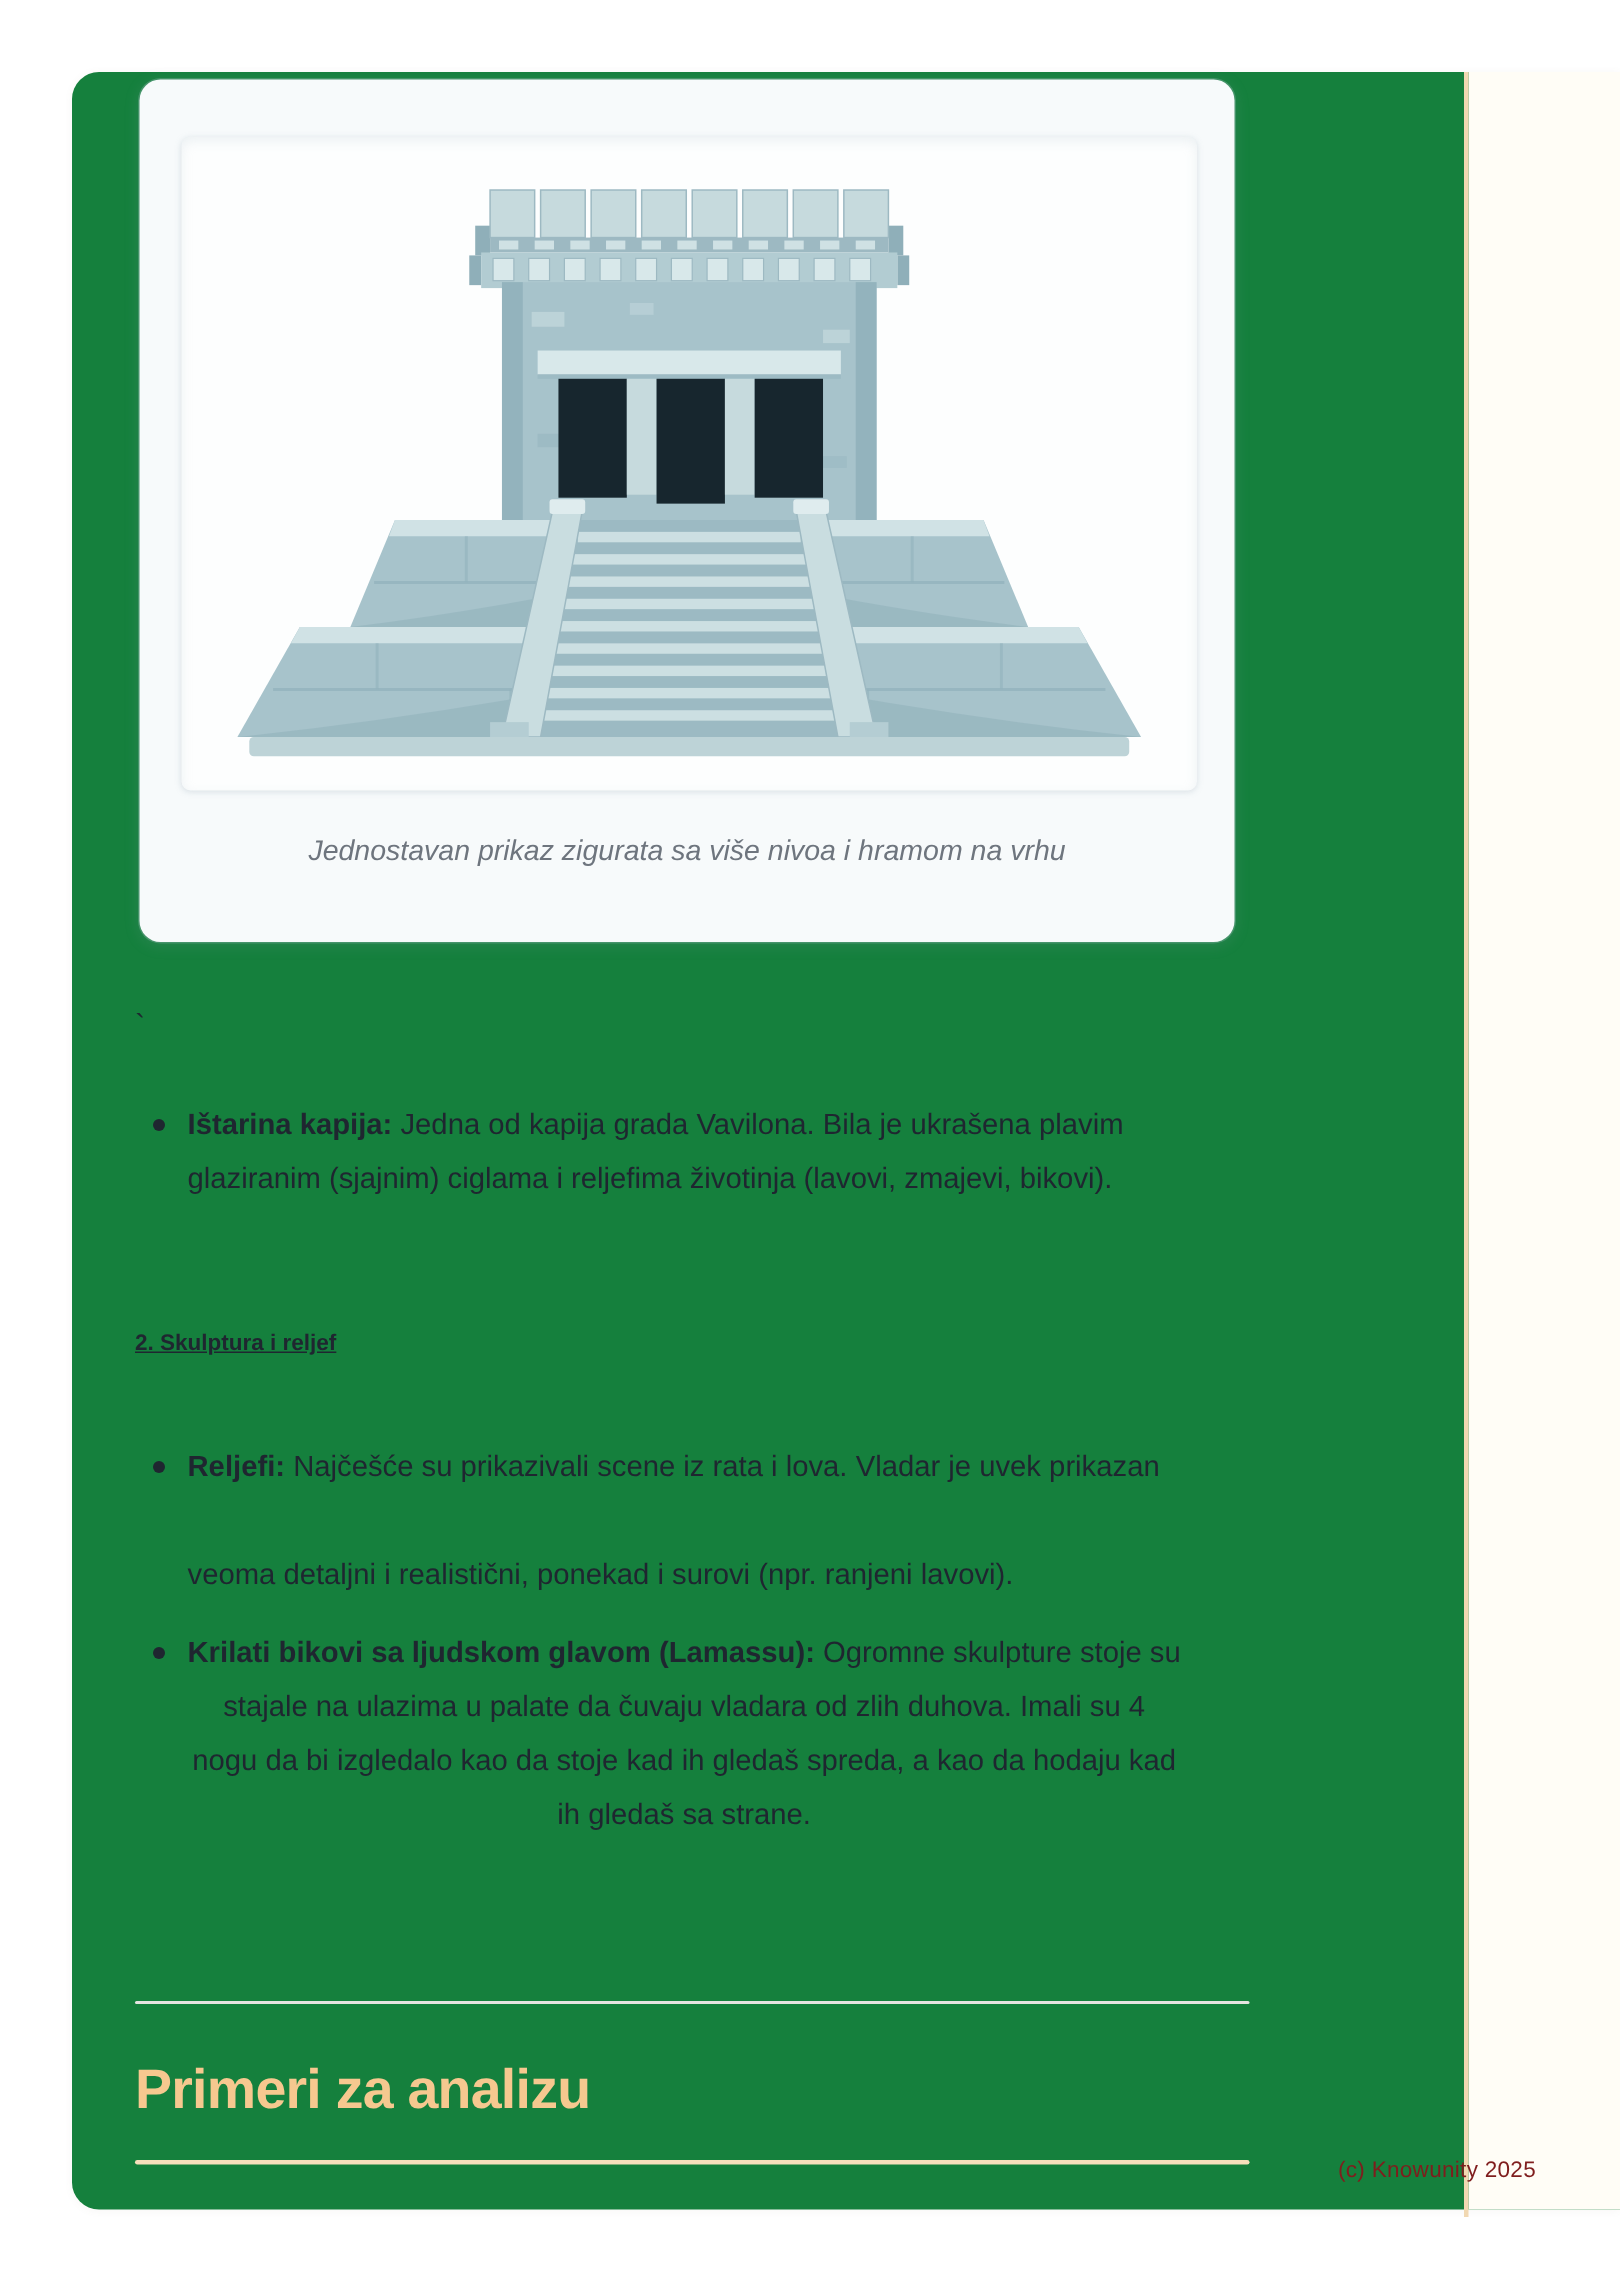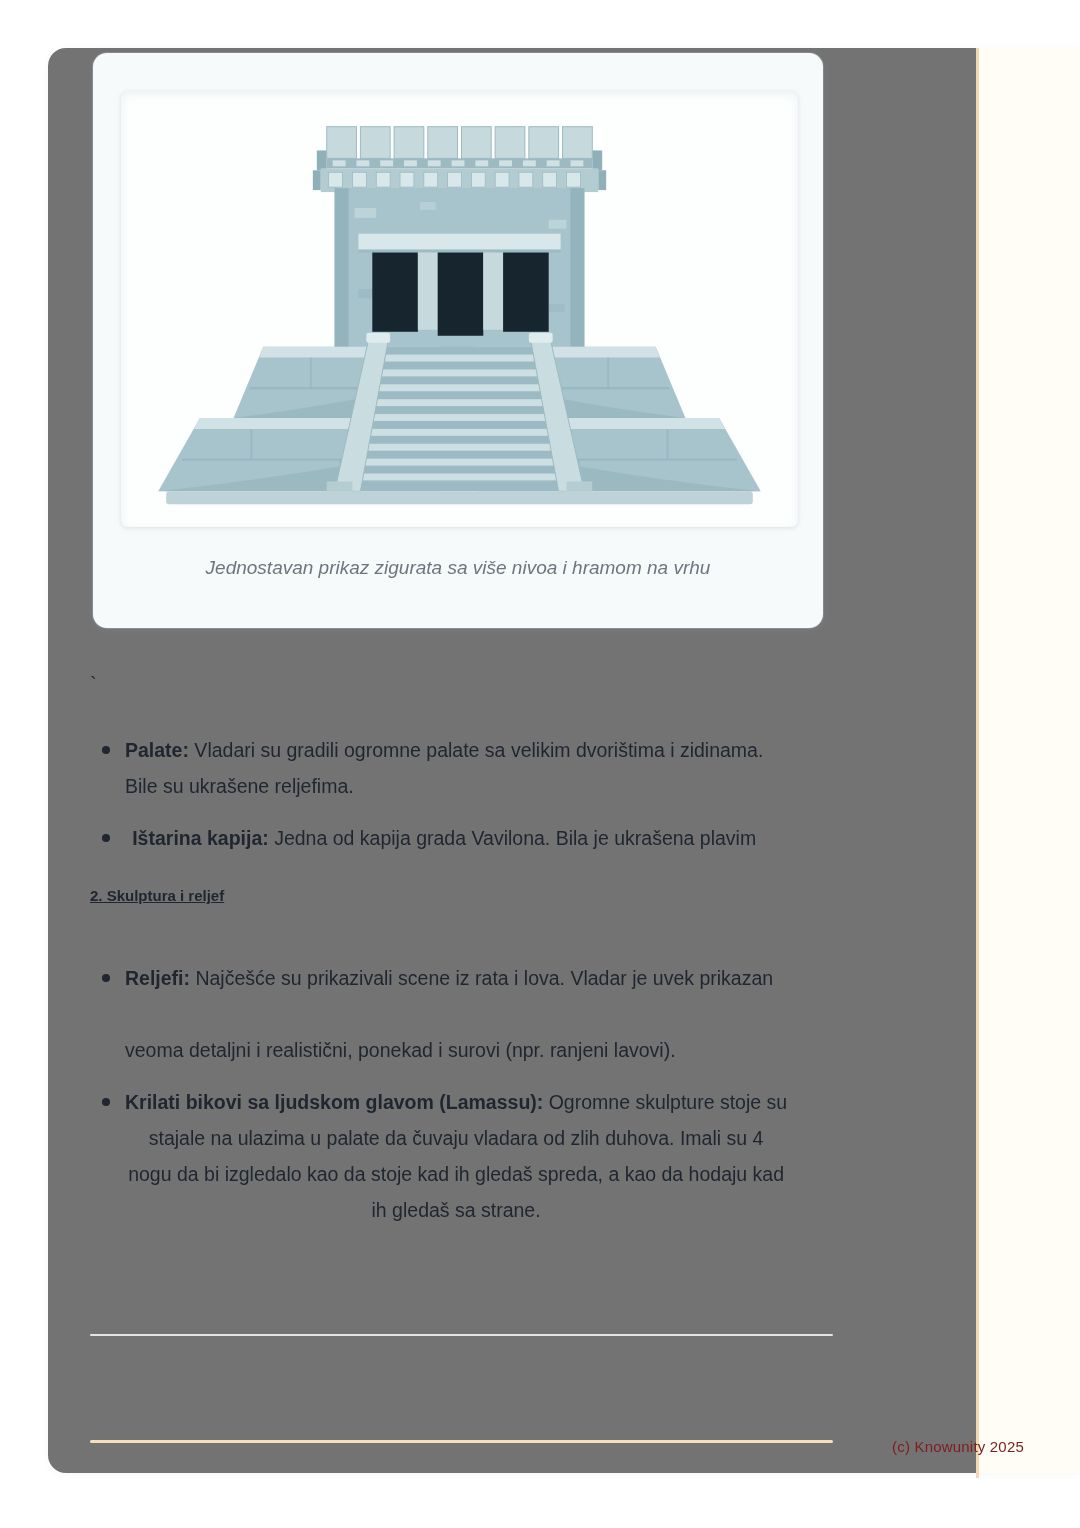--- a/index.html
+++ b/index.html
@@ -4,21 +4,21 @@
 <style>
   * { margin:0; padding:0; box-sizing:border-box; }
   html,body { background:#ffffff; }
   .page {
     position:relative; width:1080px; height:1528px;
     background:#ffffff; overflow:hidden;
     font-family:"Liberation Sans","DejaVu Sans",sans-serif;
   }
   .panel {
     position:absolute; left:48px; top:48px; width:1032px; height:1425px;
-    background:#737373; border-radius:18px 0 0 18px;
+    background:#15803d; border-radius:18px 0 0 18px;
     box-shadow:0 1px 6px rgba(120,110,90,.06);
   }
   .right-strip {
     position:absolute; left:979px; top:48px; width:101px; height:1425px;
     background:#fffdf6;
   }
   .margin-line {
     position:absolute; left:976px; top:48px; width:3px; height:1430px;
     background:#f1d8b2;
   }
@@ -198,33 +198,33 @@
 
           <rect x="44" y="404" width="592" height="13" rx="3" fill="#bdd3d7"></rect>
         </svg>
       </div>
       <div class="figure-caption">Jednostavan prikaz zigurata sa više nivoa i hramom na vrhu</div>
     </div>
 
     <div class="stray">`</div>
 
     <ul class="bullets" id="list1">
-        <li><strong>Palate:</strong><span> Vladari su gradili ogromne palate sa velikim dvorištima i zidinama.</span><br><span>Bile su ukrašene reljefima.</span></li>
-        <li><strong>Ištarina kapija:</strong><span> Jedna od kapija grada Vavilona. Bila je ukrašena plavim</span><br></li>
+        <li><strong>Ištarina kapija:</strong><span> Jedna od kapija grada Vavilona. Bila je ukrašena plavim</span><br><span>glaziranim (sjajnim) ciglama i reljefima životinja (lavovi, zmajevi, bikovi).</span></li>
       </ul>
 
     <h3 class="subheading">2. Skulptura i reljef</h3>
 
     <ul class="bullets" id="list2">
         <li><strong>Reljefi:</strong><span> Najčešće su prikazivali scene iz rata i lova. Vladar je uvek prikazan</span><br><br><span>veoma detaljni i realistični, ponekad i surovi (npr. ranjeni lavovi).</span></li>
         <li><strong>Krilati bikovi sa ljudskom glavom (Lamassu):</strong><span> Ogromne skulpture stoje su</span><br><span>stajale na ulazima u palate da čuvaju vladara od zlih duhova. Imali su 4</span><br><span>nogu da bi izgledalo kao da stoje kad ih gledaš spreda, a kao da hodaju kad</span><br><span>ih gledaš sa strane.</span></li>
       </ul>
 
     <hr class="divider">
 
+    <h1 class="section-title">Primeri za analizu</h1>
     <div class="title-underline"></div>
   </div>
 
   <div class="right-strip"></div>
   <div class="margin-line"></div>
 
   <div class="copyright">(c) Knowunity 2025</div>
 </div>
 
 </body></html>

